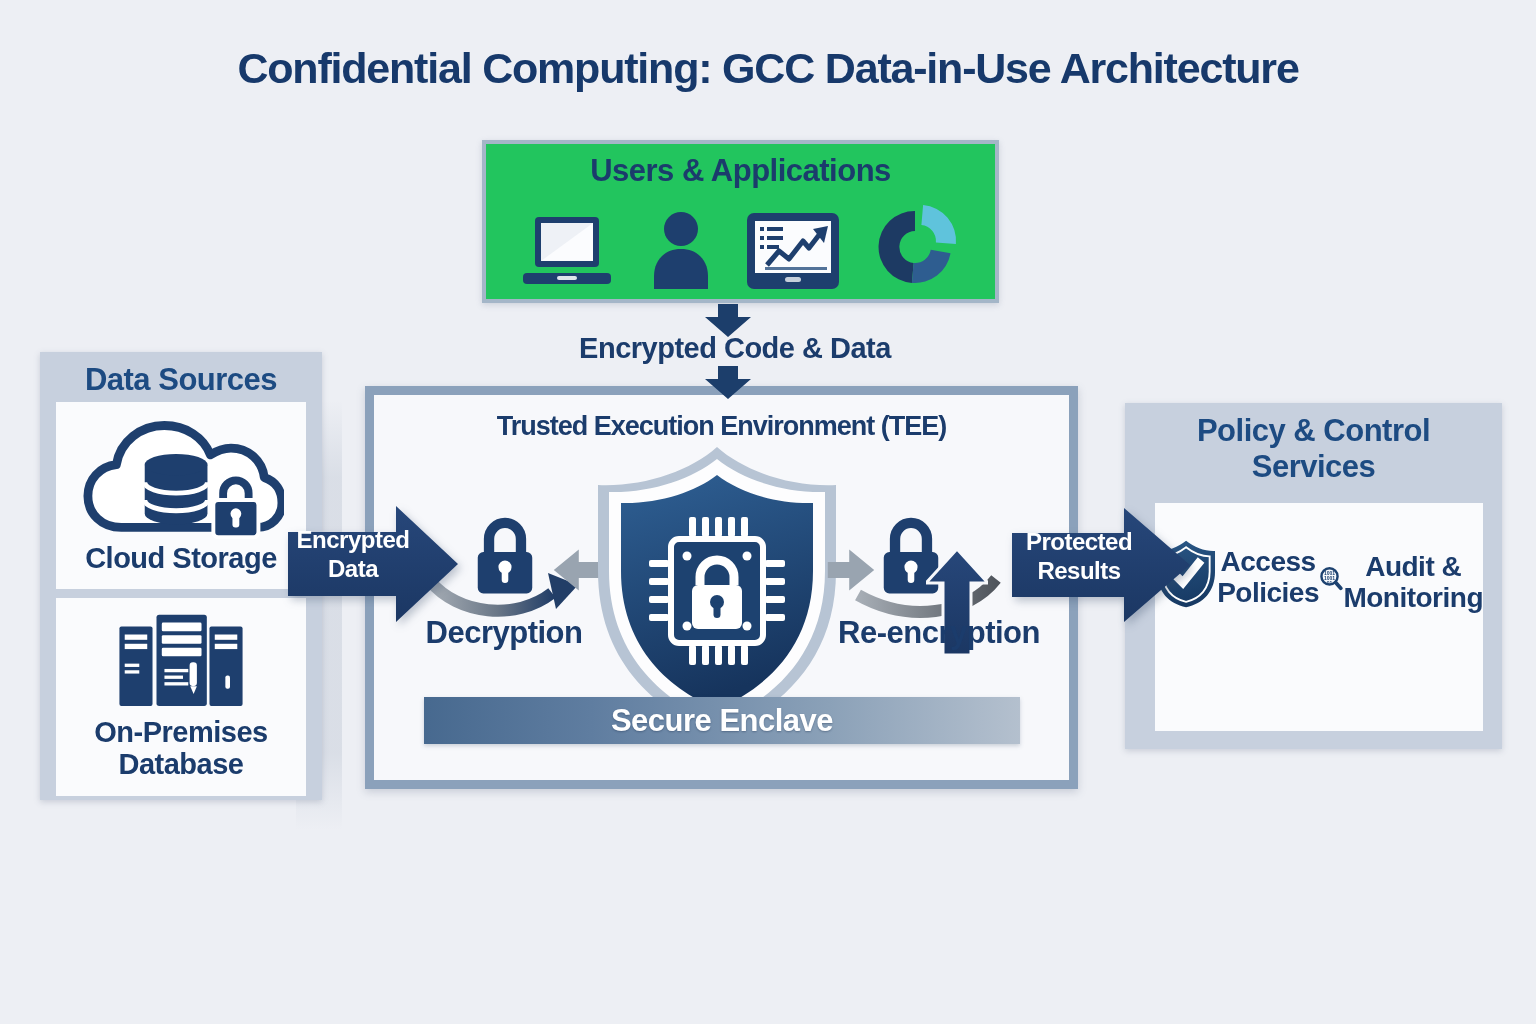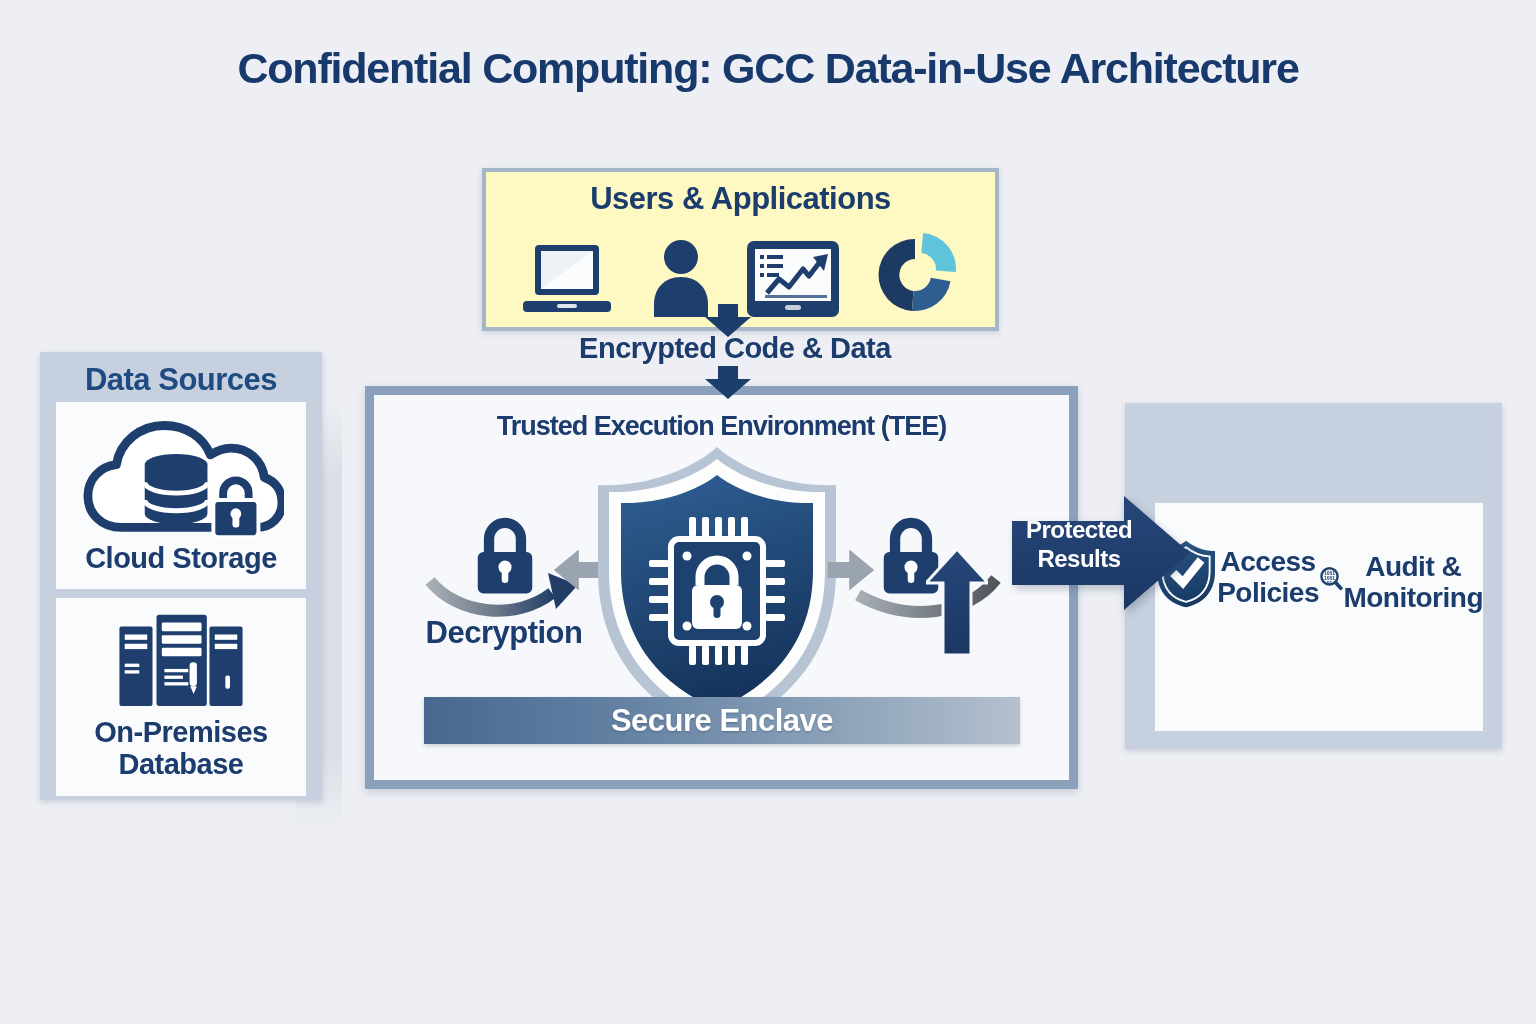--- a/index.html
+++ b/index.html
@@ -14,22 +14,22 @@
     position:absolute; left:0; top:44px; width:1536px; margin:0;
     text-align:center; font-size:43px; font-weight:bold; letter-spacing:-1.2px;
     color:#17396b;
   }
   .stripe{position:absolute; width:46px;
     background:linear-gradient(180deg, rgba(162,174,192,0) 0%, rgba(162,174,192,.26) 18%, rgba(162,174,192,.26) 82%, rgba(162,174,192,0) 100%);
     z-index:0;}
   
   .users-box{
     position:absolute; left:482px; top:140px; width:517px; height:163px;
-    background:#fef9c3; border:4px solid #a4b6c8; box-sizing:border-box;
-    box-shadow:0 2px 6px rgba(90,105,130,.22); z-index:1;margin-top:28px;
+    background:#22c55e; border:4px solid #a4b6c8; box-sizing:border-box;
+    box-shadow:0 2px 6px rgba(90,105,130,.22); z-index:1;
   }
   .box-title{margin-top:9px; text-align:center; font-size:31px; font-weight:bold; letter-spacing:-.5px; color:#1b3c6c;}
   .icon-row{display:flex; justify-content:center; align-items:flex-end; gap:34px; margin-top:8px; height:92px;}
   
   .flow-arrow{position:absolute; z-index:3;}
   .flow-label{
     position:absolute; left:435px; top:332px; width:600px; text-align:center;
     font-size:29px; font-weight:bold; letter-spacing:-.5px; color:#1b3c6c; z-index:3;
   }
   
@@ -260,38 +260,52 @@
     </svg>
     <svg class="tee-abs" style="left:506px;top:112px" width="62" height="92" viewBox="0 0 66 94">
       <path d="M16,46 v-14 a17,17 0 0 1 34,0 v14" fill="none" stroke="#1e3f6e" stroke-width="11"></path>
       <rect x="4" y="46" width="58" height="44" rx="6" fill="#1e3f6e"></rect>
       <circle cx="33" cy="62" r="7" fill="#ffffff"></circle>
       <rect x="29.5" y="62" width="7" height="17" rx="3.5" fill="#ffffff"></rect>
     </svg>
     <svg class="tee-abs" style="left:552px;top:154px" width="62" height="106" viewBox="0 0 62 106">
       <polygon points="31,0 62,34 45,34 45,106 17,106 17,34 0,34" fill="url(#blockArrowGrad)" stroke="#f7f8fb" stroke-width="3"></polygon>
     </svg>
+    <div class="proc-label" style="left:440px;top:220px;width:250px">Re-encryption</div>
 
     <div class="enclave-banner">
       <span>Secure Enclave</span>
     </div>
   </section>
 
-
-  <div class="block-arrow" style="left:1012px;top:496px">
+  <div class="block-arrow" style="left:288px;top:506px">
+    <svg width="170" height="116" viewBox="0 0 170 116">
+      <polygon points="0,26 108,26 108,0 170,58 108,116 108,90 0,90" fill="url(#blockArrowGrad)"></polygon>
+    </svg>
+    <div class="arrow-text">
+      <span>Encrypted</span>
+      <span>Data</span>
+    </div>
+  </div>
+
+  <div class="block-arrow" style="left:1012px;top:508px">
     <svg width="178" height="114" viewBox="0 0 178 114">
       <polygon points="0,25 112,25 112,0 178,57 112,114 112,89 0,89" fill="url(#blockArrowGrad)"></polygon>
     </svg>
     <div class="arrow-text" style="width:130px">
       <span>Protected</span>
       <span>Results</span>
     </div>
   </div>
 
   <section class="panel policy-panel">
+    <div class="panel-title">
+      <span>Policy &amp; Control</span><br>
+      <span>Services</span>
+    </div>
     <div class="white-card policy-card">
       <div class="policy-item">
         <svg width="104" height="118" viewBox="0 0 116 132">
           <path d="M58,4 C74,17 94,24 112,23 L112,62 C112,99 90,122 58,128 C26,122 4,99 4,62 L4,23 C22,24 42,17 58,4 Z" fill="url(#shieldGrad2)"></path>
           <path d="M58,16 C72,27 89,33 102,33 L102,62 C102,93 84,112 58,118 C32,112 14,93 14,62 L14,33 C27,33 44,27 58,16 Z" fill="none" stroke="#ffffff" stroke-width="3.5"></path>
           <path d="M34,64 L52,82 L86,40" fill="none" stroke="#ffffff" stroke-width="16"></path>
         </svg>
         <div class="item-label">
           <span>Access</span><br>
           <span>Policies</span>

